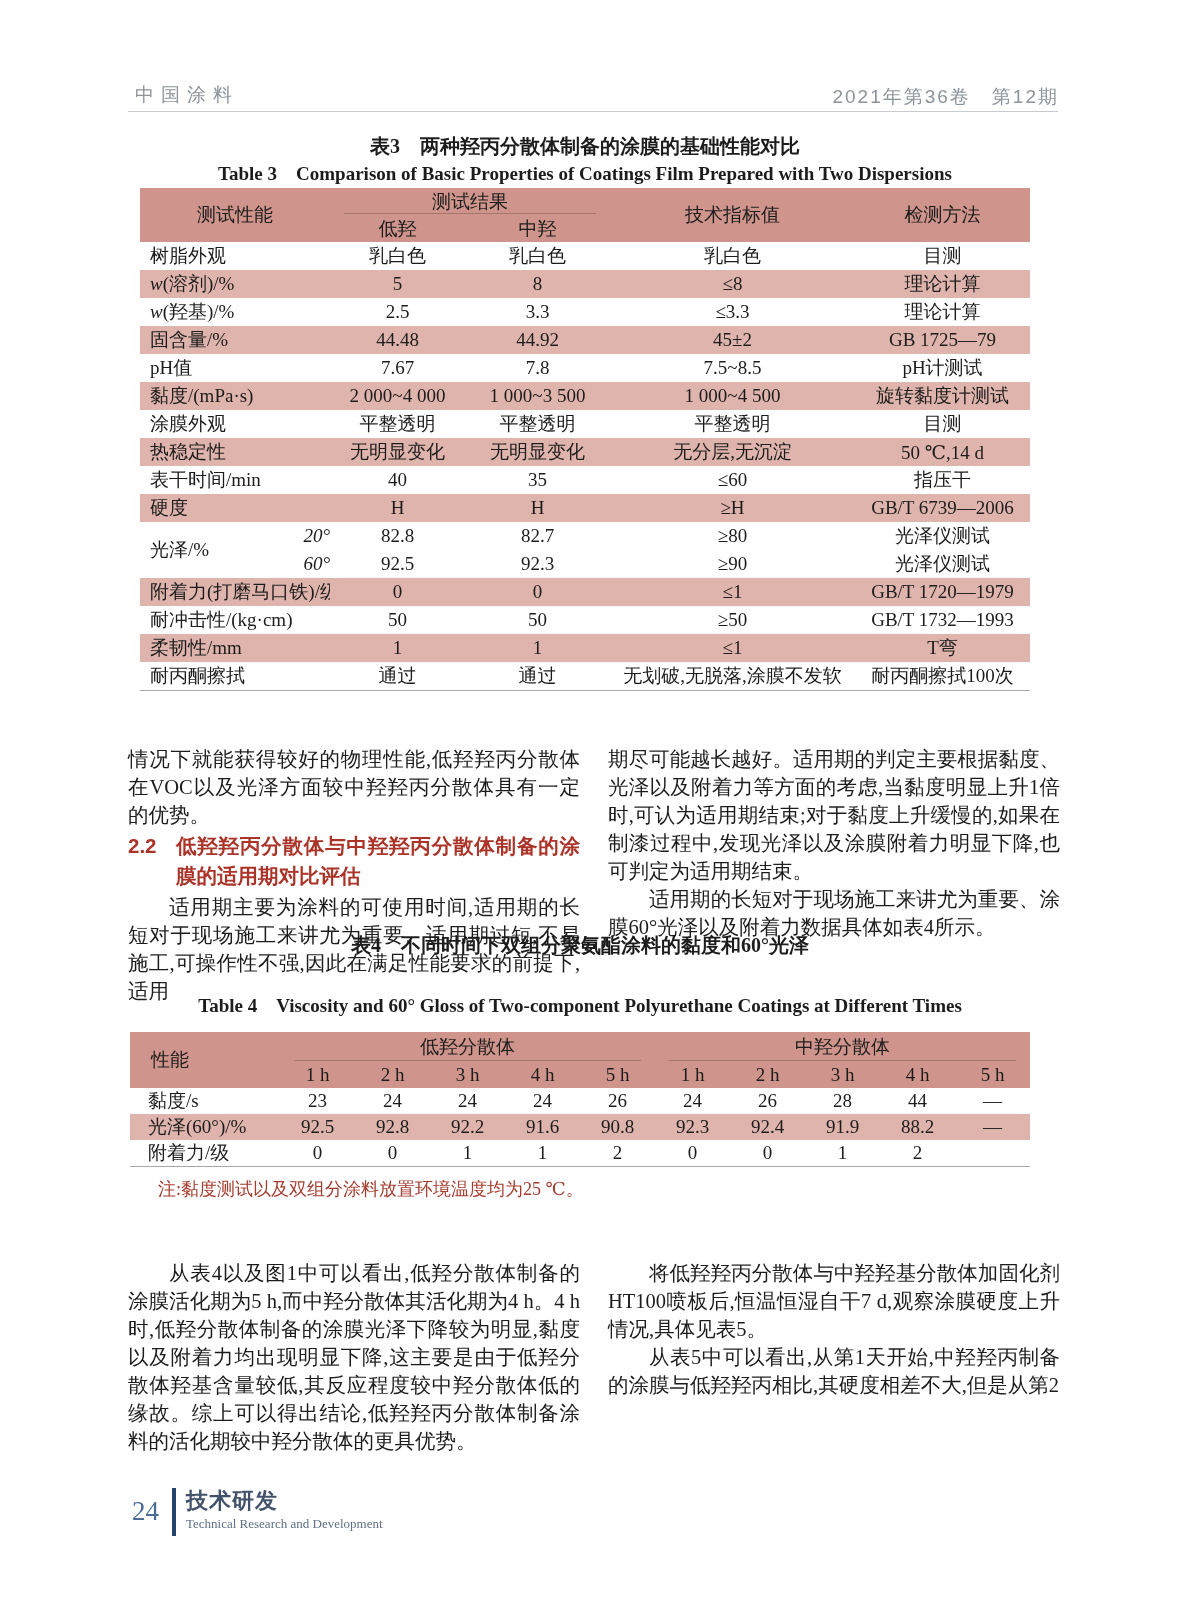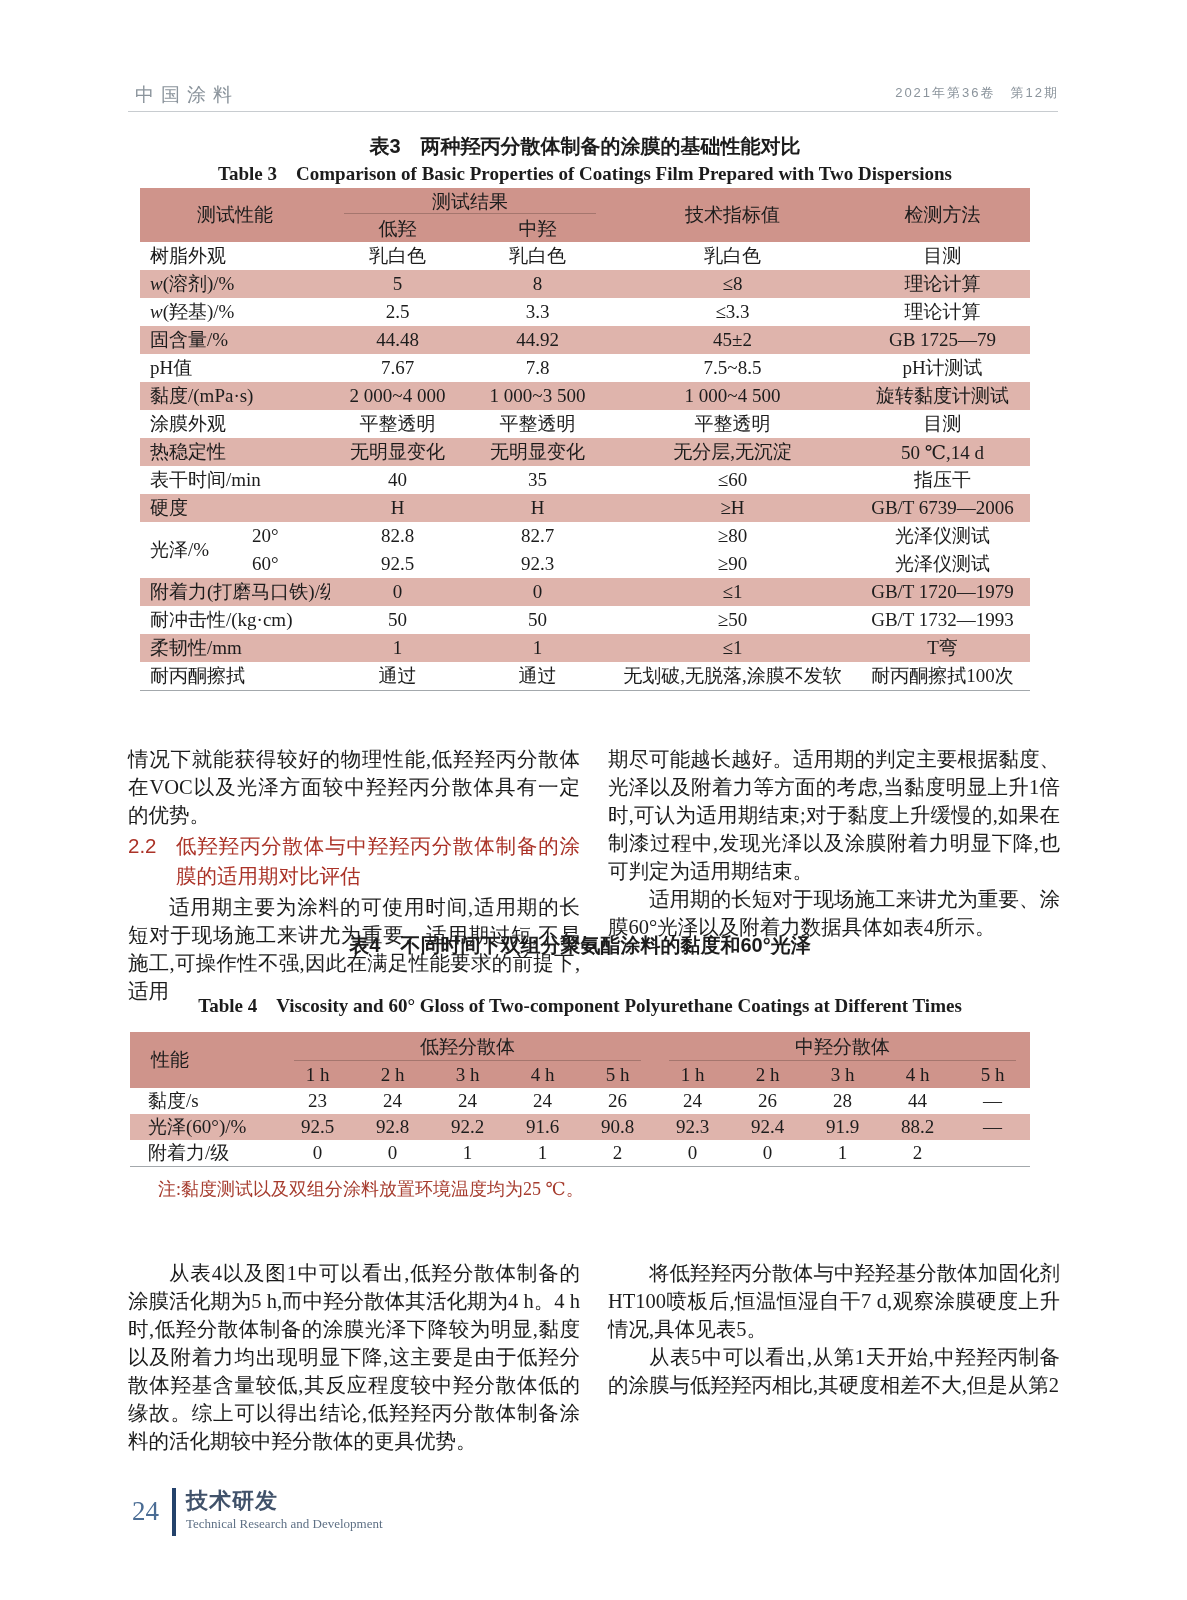--- a/index.html
+++ b/index.html
@@ -17,60 +17,60 @@
   }
   html,body{margin:0;padding:0;background:#ffffff;}
   .page{
     position:relative;width:1187px;height:1600px;background:#fff;overflow:hidden;
     font-family:"Liberation Serif","DejaVu Serif",serif;color:var(--ink);
   }
   
   .journal{position:absolute;left:135px;top:82px;font-family:"Liberation Sans","DejaVu Sans",sans-serif;
     font-size:19px;letter-spacing:7px;color:var(--hdr-gray);}
   .issue{position:absolute;right:128px;top:84px;font-family:"Liberation Sans","DejaVu Sans",sans-serif;
-    font-size:13px;letter-spacing:2px;color:var(--hdr-gray);}
+    font-size:19px;letter-spacing:2px;color:var(--hdr-gray);}
   .head-rule{position:absolute;left:128px;top:111px;width:930px;height:1px;background:var(--rule);}
   
   .cap{position:absolute;text-align:center;}
-  .cap-zh{font-family:Liberation Sans, sans-serif;font-weight:bold;font-size:20px;}
+  .cap-zh{font-family:Liberation Serif, serif;font-weight:bold;font-size:20px;}
   .cap-en{font-weight:bold;font-size:19px;}
   #t3cap-zh{left:140px;width:890px;top:133px;}
   #t3cap-en{left:140px;width:890px;top:161px;}
   #t4cap-zh{left:130px;width:900px;top:932px;}
   #t4cap-en{left:130px;width:900px;top:993px;}
   
   table{border-collapse:collapse;table-layout:fixed;}
   th,td{padding:0;font-weight:normal;text-align:center;overflow:hidden;white-space:nowrap;}
   thead th{background:var(--pink-dark);}
   tr.shade td{background:var(--pink-light);}
   .grp{position:relative;}
   .grp::after{content:"";position:absolute;left:14px;right:14px;bottom:1px;height:1px;background:#a5766e;}
   .t3{position:absolute;left:140px;top:188px;width:890px;font-size:19px;}
   .t3 thead tr:nth-child(1) th{height:27px;}
   .t3 thead tr:nth-child(2) th{height:27px;}
   .t3 tbody td{height:28px;}
   .t3 td.lbl{text-align:left;padding-left:10px;}
-  .t3 td.sub{text-align:left;}
+  .t3 td.sub{text-align:right;font-style:italic;}
   .t3 tbody tr:last-child td{border-bottom:1px solid #a3a8ac;}
   .t4{position:absolute;left:130px;top:1032px;width:900px;font-size:19px;}
   .t4 thead tr:nth-child(1) th{height:30px;}
   .t4 thead tr:nth-child(2) th{height:26px;}
   .t4 tbody td{height:16px;}
   .t4 th.plbl{text-align:left;padding-left:21px;}
   .t4 td.lbl{text-align:left;padding-left:18px;}
   .t4 tbody tr:last-child td{border-bottom:1px solid #a3a8ac;}
   
   .colblk{position:absolute;width:452px;font-size:20.5px;line-height:28px;text-align:justify;margin-top:25px;}
   #colA-left{left:128px;top:720px;}
   #colA-right{left:608px;top:720px;}
   #colB-left{left:128px;top:1234px;}
   #colB-right{left:608px;top:1234px;}
   .colblk p{margin:0;}
   .indent{text-indent:2em;}
-  .heading{display:flex;font-family:"Liberation Sans","DejaVu Sans",sans-serif;font-weight:normal;
+  .heading{display:flex;font-family:"Liberation Sans","DejaVu Sans",sans-serif;font-weight:bold;
     color:var(--red);font-size:20.5px;line-height:30px;margin:2px 0;}
   .hnum{flex:0 0 48px;}
   .htext{flex:1;}
   
   .tnote{position:absolute;left:158px;top:1177px;font-size:18px;color:var(--note-red);}
   
   .footer{position:absolute;left:132px;top:1486px;height:52px;}
   .pgnum{position:absolute;left:0;top:10px;font-size:27px;color:var(--ftr-num);}
   .ftr-bar{position:absolute;left:40px;top:2px;width:4px;height:48px;background:var(--ftr-bar);}
   .ftr-zh{position:absolute;left:54px;top:0;font-family:"Liberation Sans","DejaVu Sans",sans-serif;

